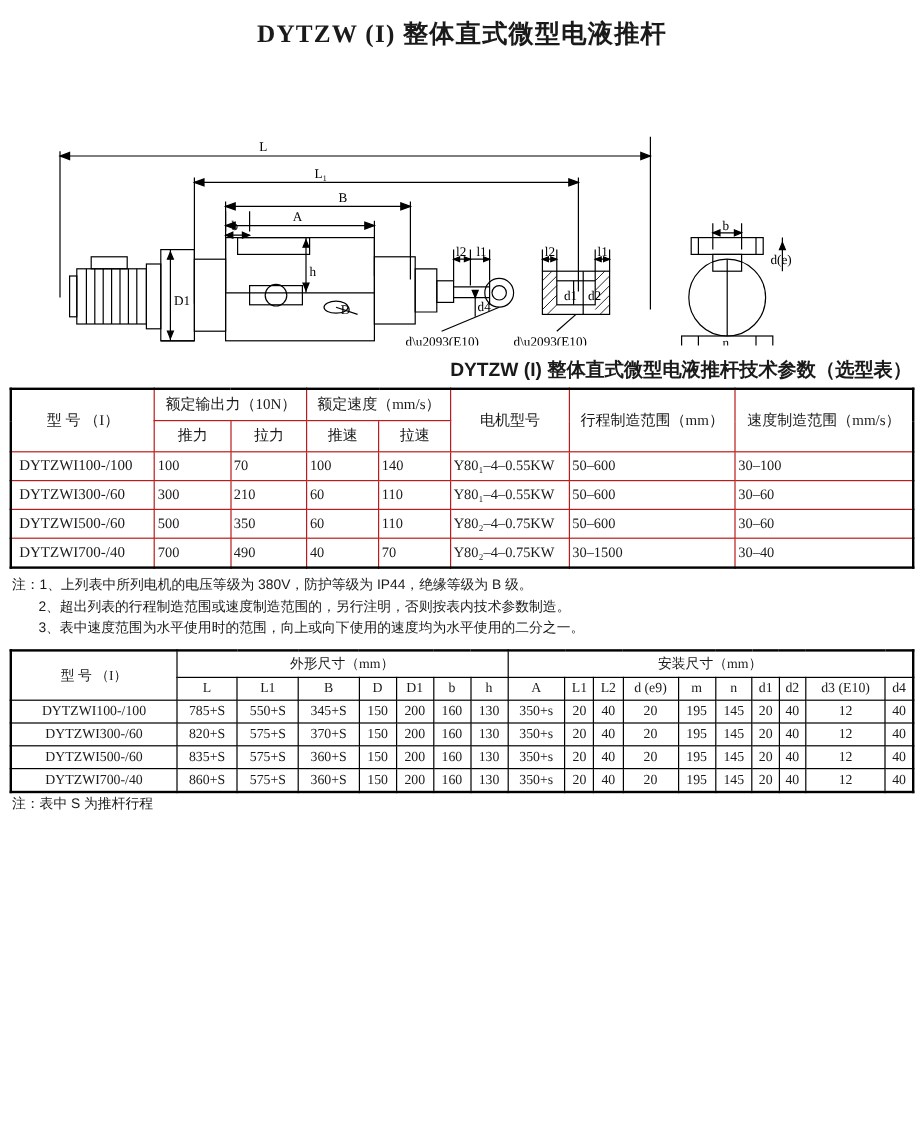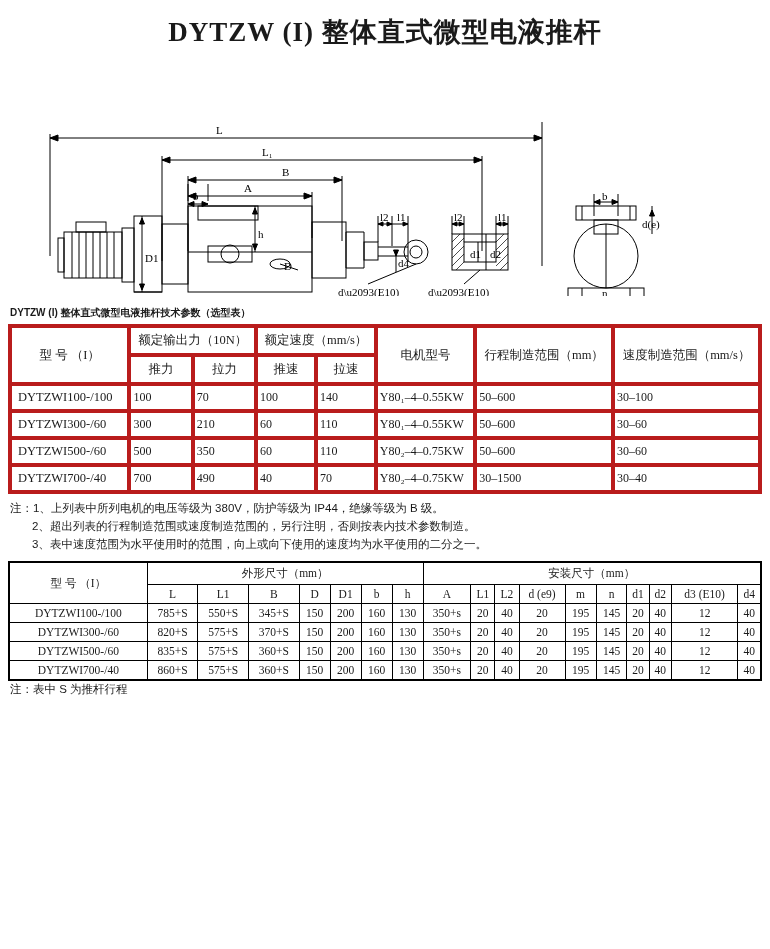--- a/index.html
+++ b/index.html
@@ -18,50 +18,51 @@
   .page {
     position: relative;
     width: 770px;
     height: 949px;
     box-sizing: border-box;
     padding: 0 8px;
   }
   
   .title {
     text-align: center;
-    font-size: 27px;
+    font-size: 21px;
     font-weight: bold;
     letter-spacing: 1px;
     padding: 14px 0 6px 0;
     font-family: "Liberation Serif", serif;
   }
   
   .drawing {
     position: relative;
     height: 240px;
     margin: 0 4px 6px 4px;
   }
   .drawing svg { display:block; }
 
   
   .section-caption {
-    font-size: 10px;
+    font-size: 16px;
     font-weight: bold;
     padding: 4px 2px 4px 2px;
     font-family: "Liberation Sans", sans-serif;
+    text-align: right;
   }
   
   table {
     border-collapse: collapse;
     width: 100%;
     font-size: 12px;
     font-family: "Liberation Serif", serif;
   }
   table.spec th, table.spec td {
-    border: 4px solid #b91c1c;
+    border: 1px solid #b91c1c;
     padding: 4px 2px;
     white-space: nowrap;
   }
   table.spec th {
     font-weight: normal;
     font-size: 12.5px;
   }
   table.spec .model-cell {
     font-size: 12.5px;
     padding-left: 6px;

